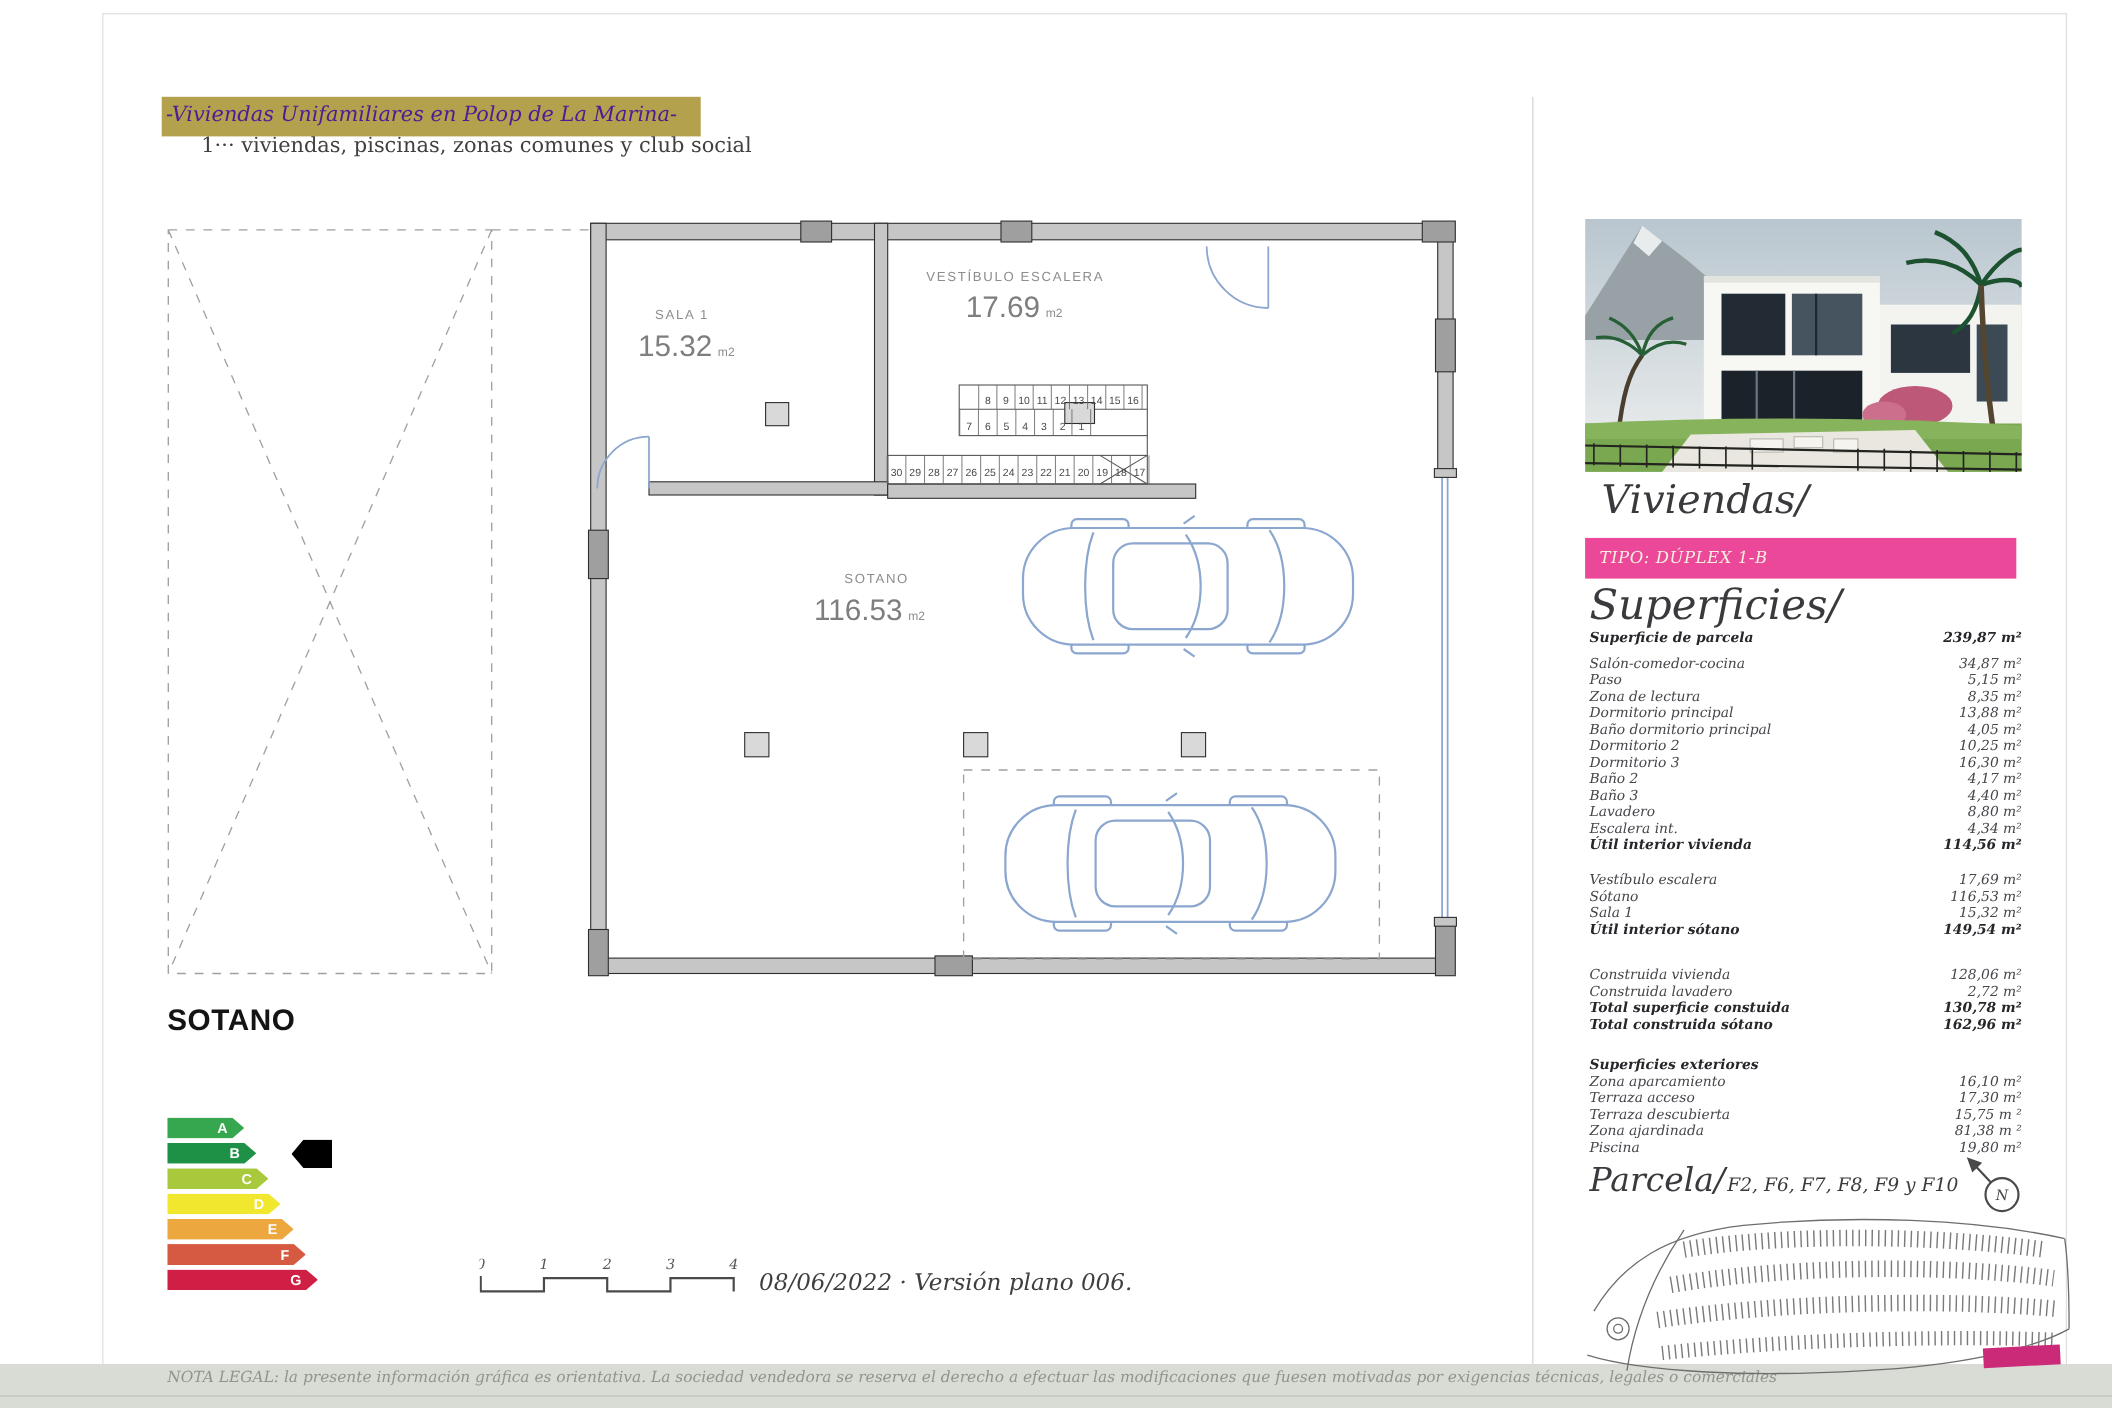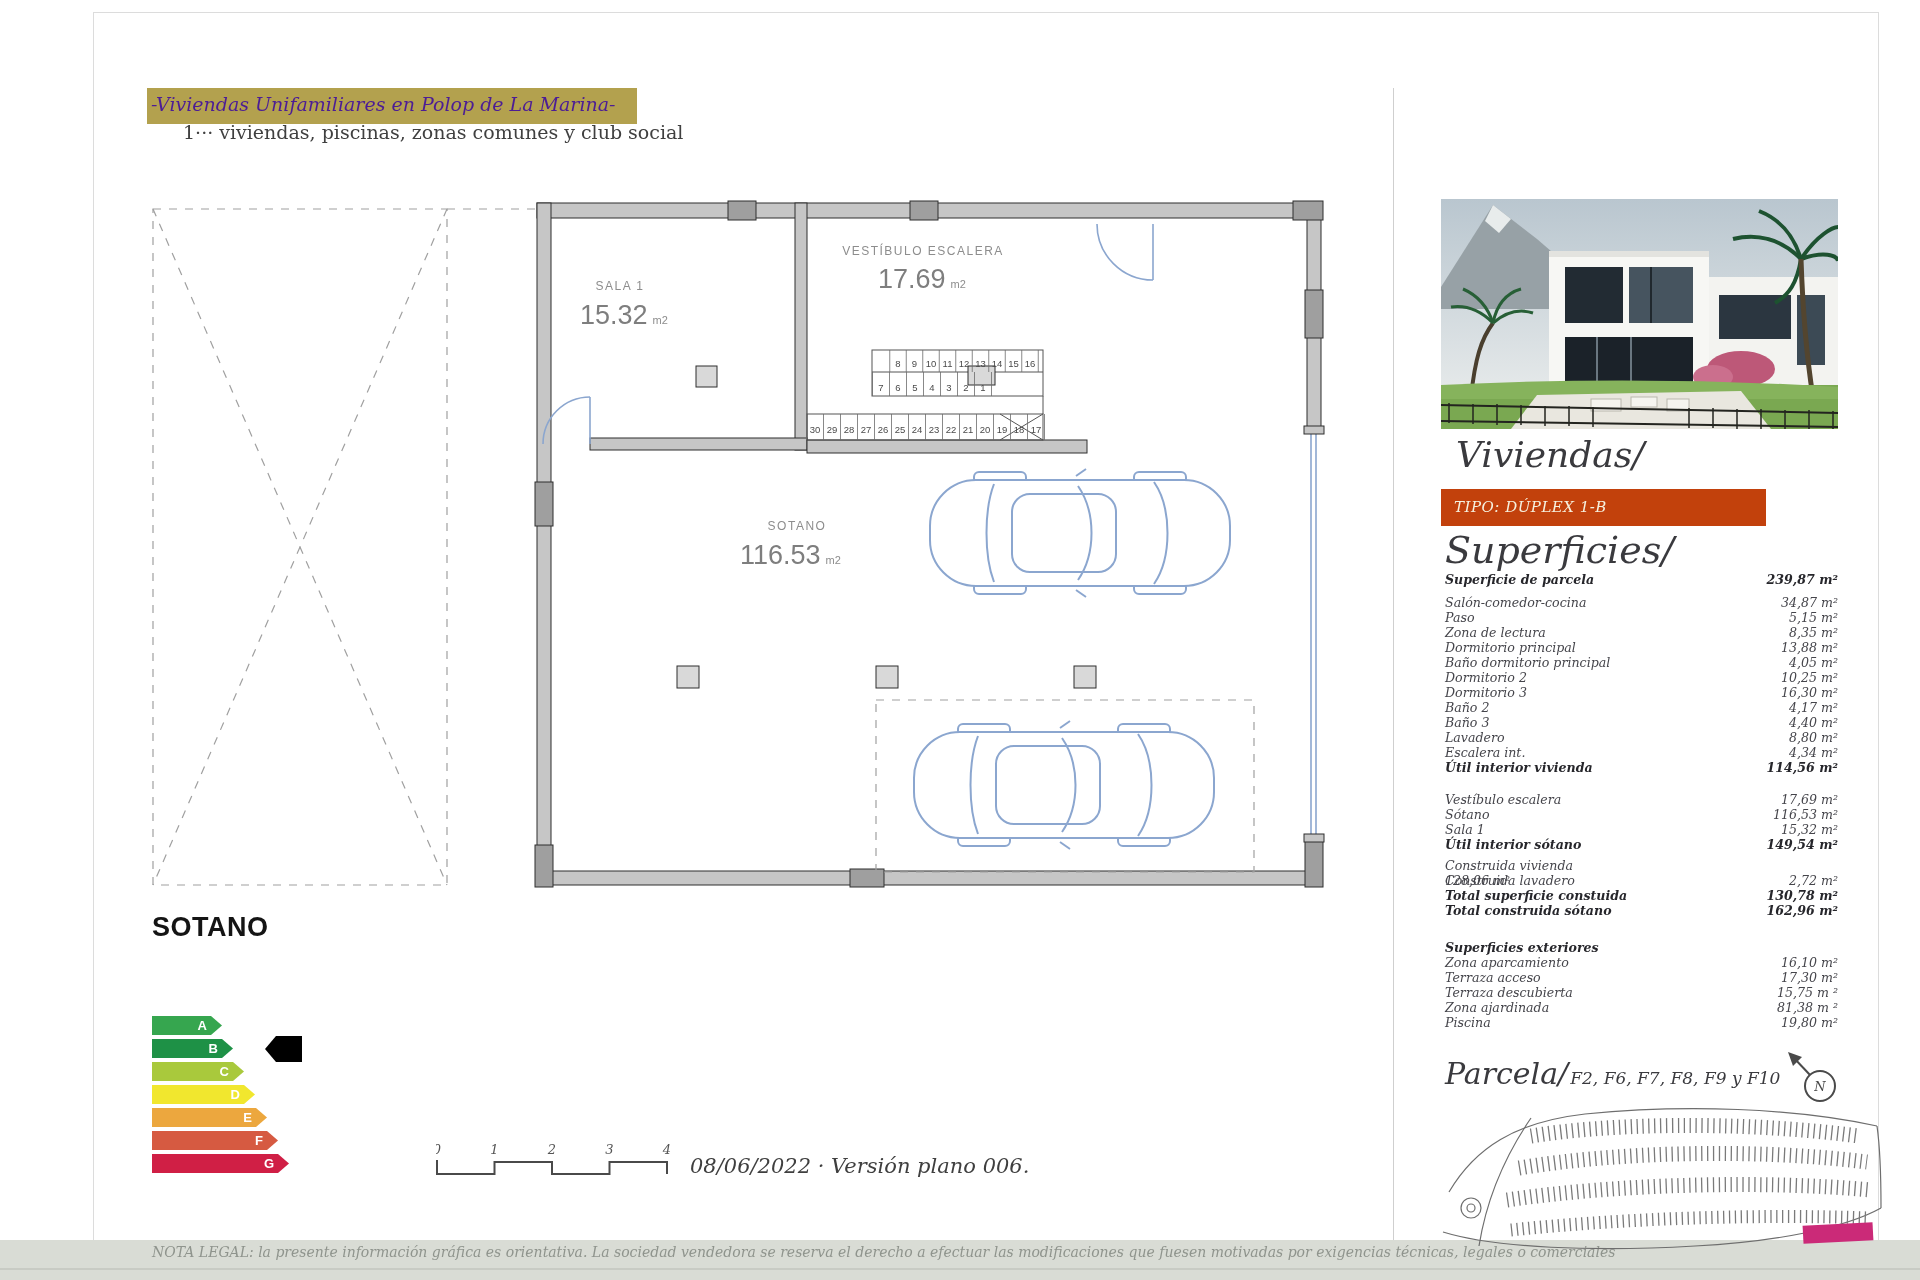--- a/index.html
+++ b/index.html
@@ -36,21 +36,21 @@
   
   .tick-num{font-family:"DejaVu Serif",serif;font-style:italic;font-size:13px;fill:#555;text-anchor:middle;}
   .scale-caption{left:690px;top:1154px;font-style:italic;font-size:21px;color:#3f3f3f;}
   
   .legal-strip{left:0;top:1240px;width:1920px;height:40px;
                background:linear-gradient(#d9dcd5 0 70%,#c8cbc4 70% 76%,#d9dcd5 76% 100%);}
   .legal-text{left:152px;top:1244px;font-style:italic;font-size:14px;color:#8f948d;}
   
   .photo{left:1441px;top:199px;width:397px;height:230px;}
   .sb-title{left:1445px;top:434px;font-style:italic;font-size:36px;color:#3a3a3e;margin-left:11px;}
-  .type-badge{left:1441px;top:489px;width:325px;height:37px;background:#c2410c;color:#f6f1df;
+  .type-badge{left:1441px;top:489px;width:392px;height:37px;background:#ec4899;color:#f6f1df;
               font-style:italic;font-size:15px;line-height:37px;padding-left:13px;box-sizing:border-box;letter-spacing:0.5px;}
   .sb-surfaces-title{left:1445px;top:528px;font-style:italic;font-size:38px;color:#3a3a3e;text-align:right;}
   .surfaces{left:1445px;top:572px;width:393px;}
   .srow{display:flex;justify-content:space-between;height:15px;line-height:15px;
         font-style:italic;font-size:12.6px;color:#45454b;}
   .srow.bold{font-weight:700;color:#26262b;}
   .parcela-head{left:1445px;top:1056px;white-space:nowrap;}
   .parcela-title{font-style:italic;font-size:30px;color:#3a3a3e;}
   .parcela-sub{font-style:italic;font-size:17px;color:#3a3a3e;margin-left:2px;text-align:right;}
   .compass-n{font-family:"DejaVu Serif",serif;font-style:italic;font-size:13px;fill:#4a4a4a;text-anchor:middle;}
@@ -413,21 +413,21 @@
     <div class="srow">
       <span>Sala 1</span>
       <span>15,32 m²</span>
     </div>
 
     <div class="srow bold">
       <span>Útil interior sótano</span>
       <span>149,54 m²</span>
     </div>
 
-    <div class="srow" style="margin-top: 6px; flex-direction: column;">
+    <div class="srow" style="margin-top: 26px;">
       <span>Construida vivienda</span>
       <span>128,06 m²</span>
     </div>
 
     <div class="srow">
       <span>Construida lavadero</span>
       <span>2,72 m²</span>
     </div>
 
     <div class="srow bold">

